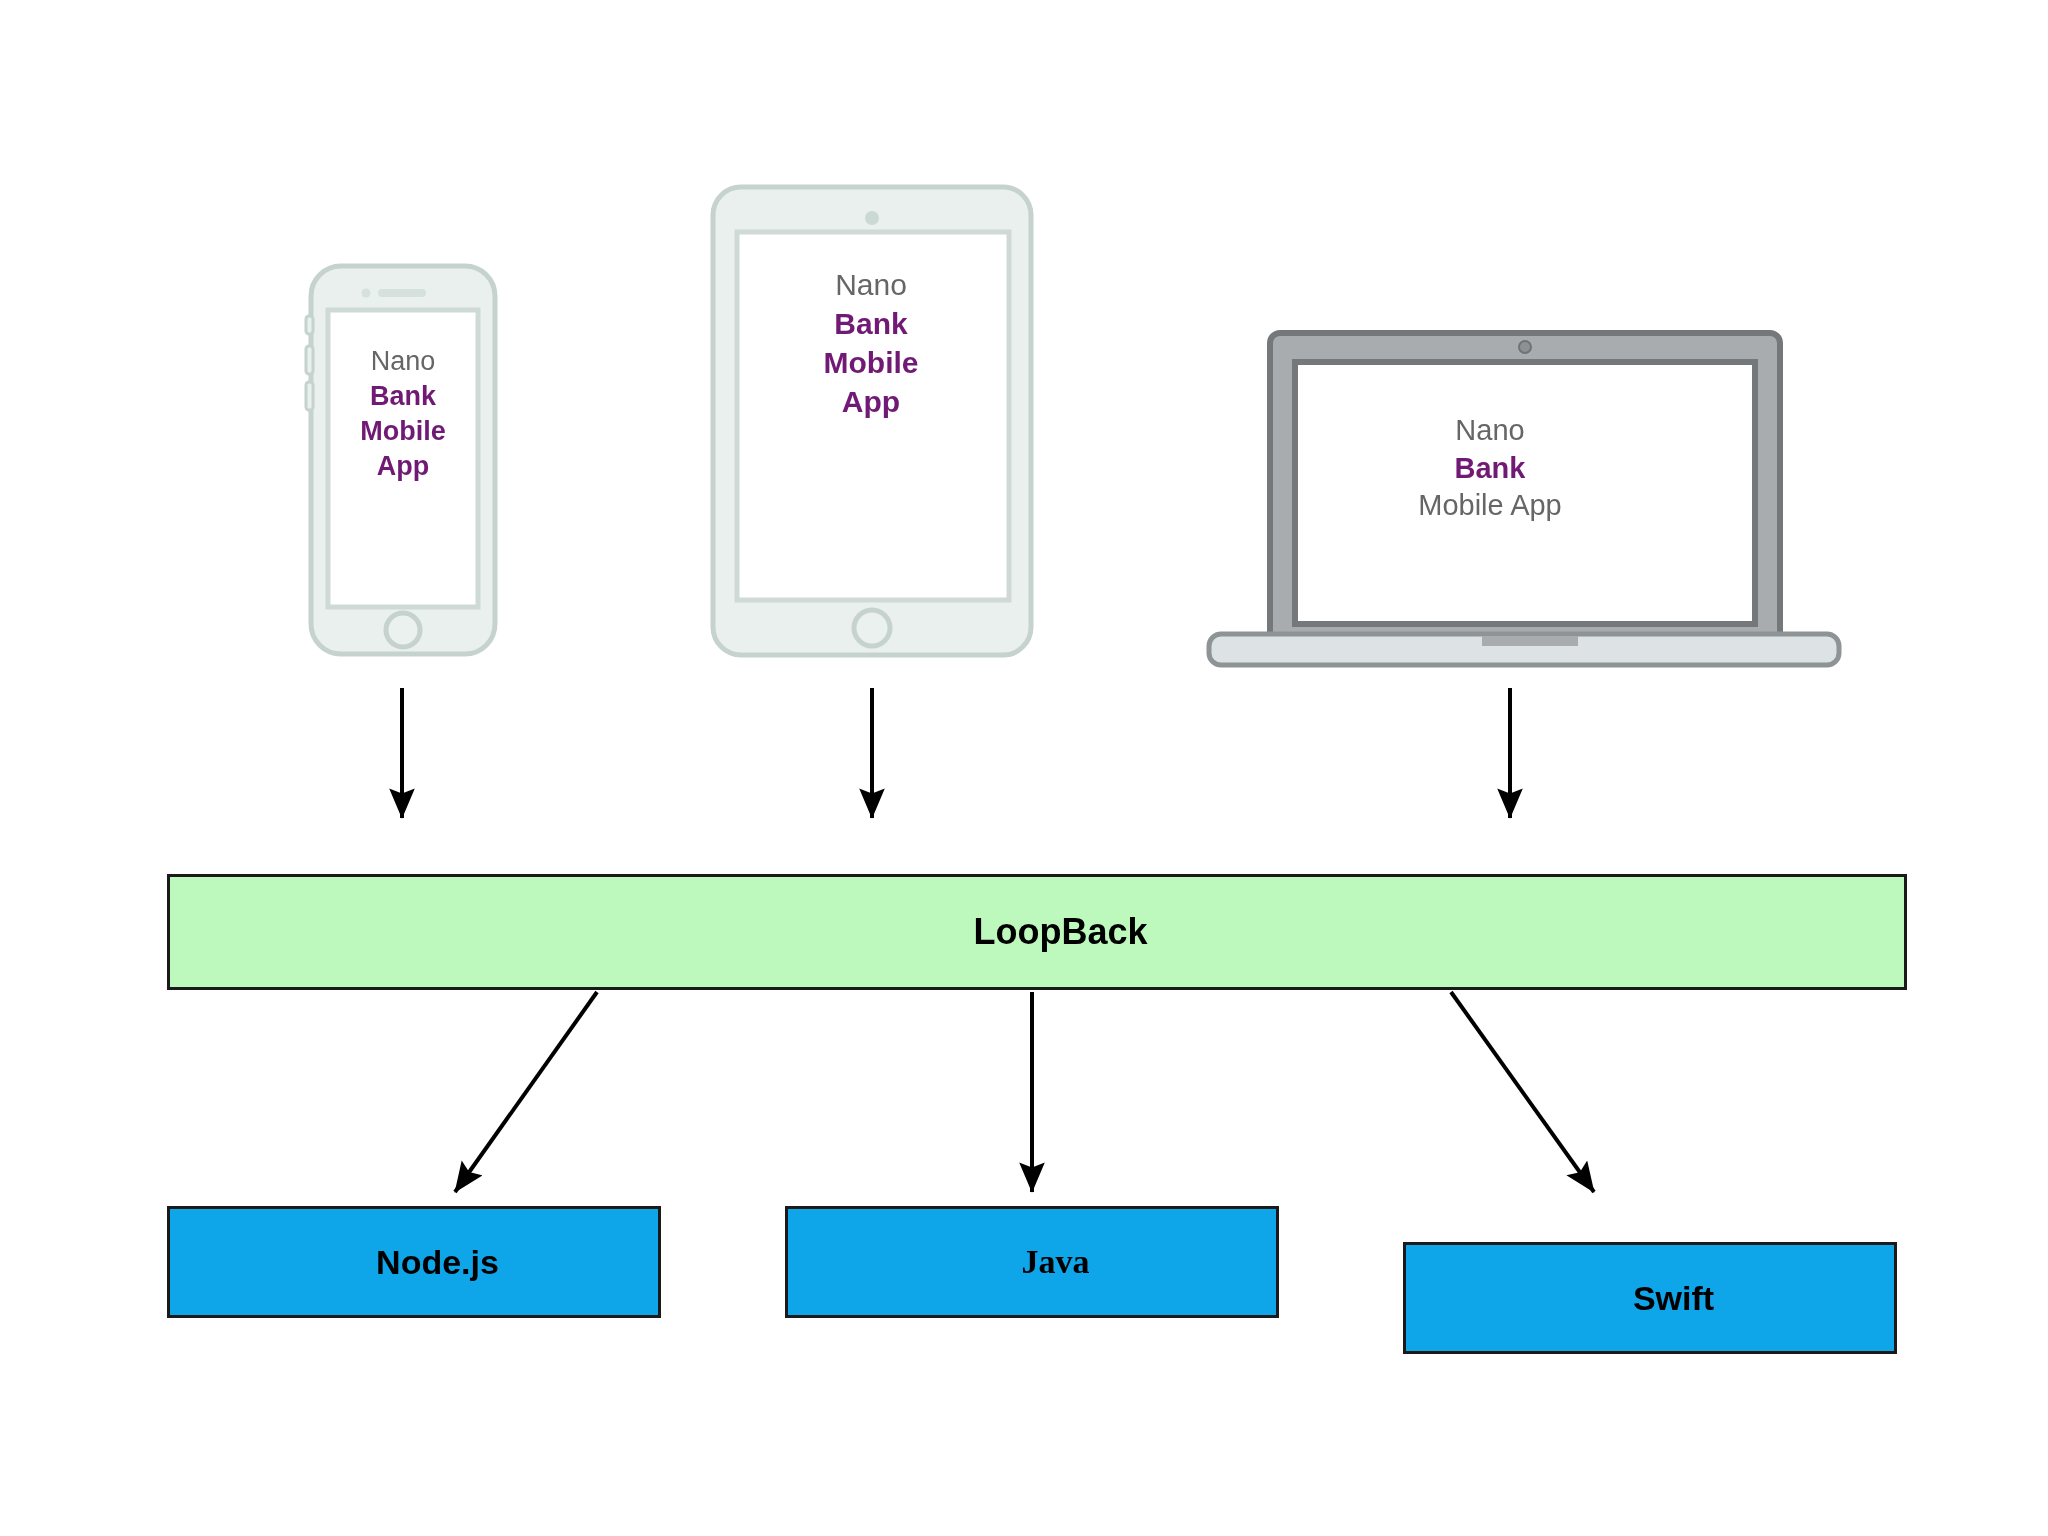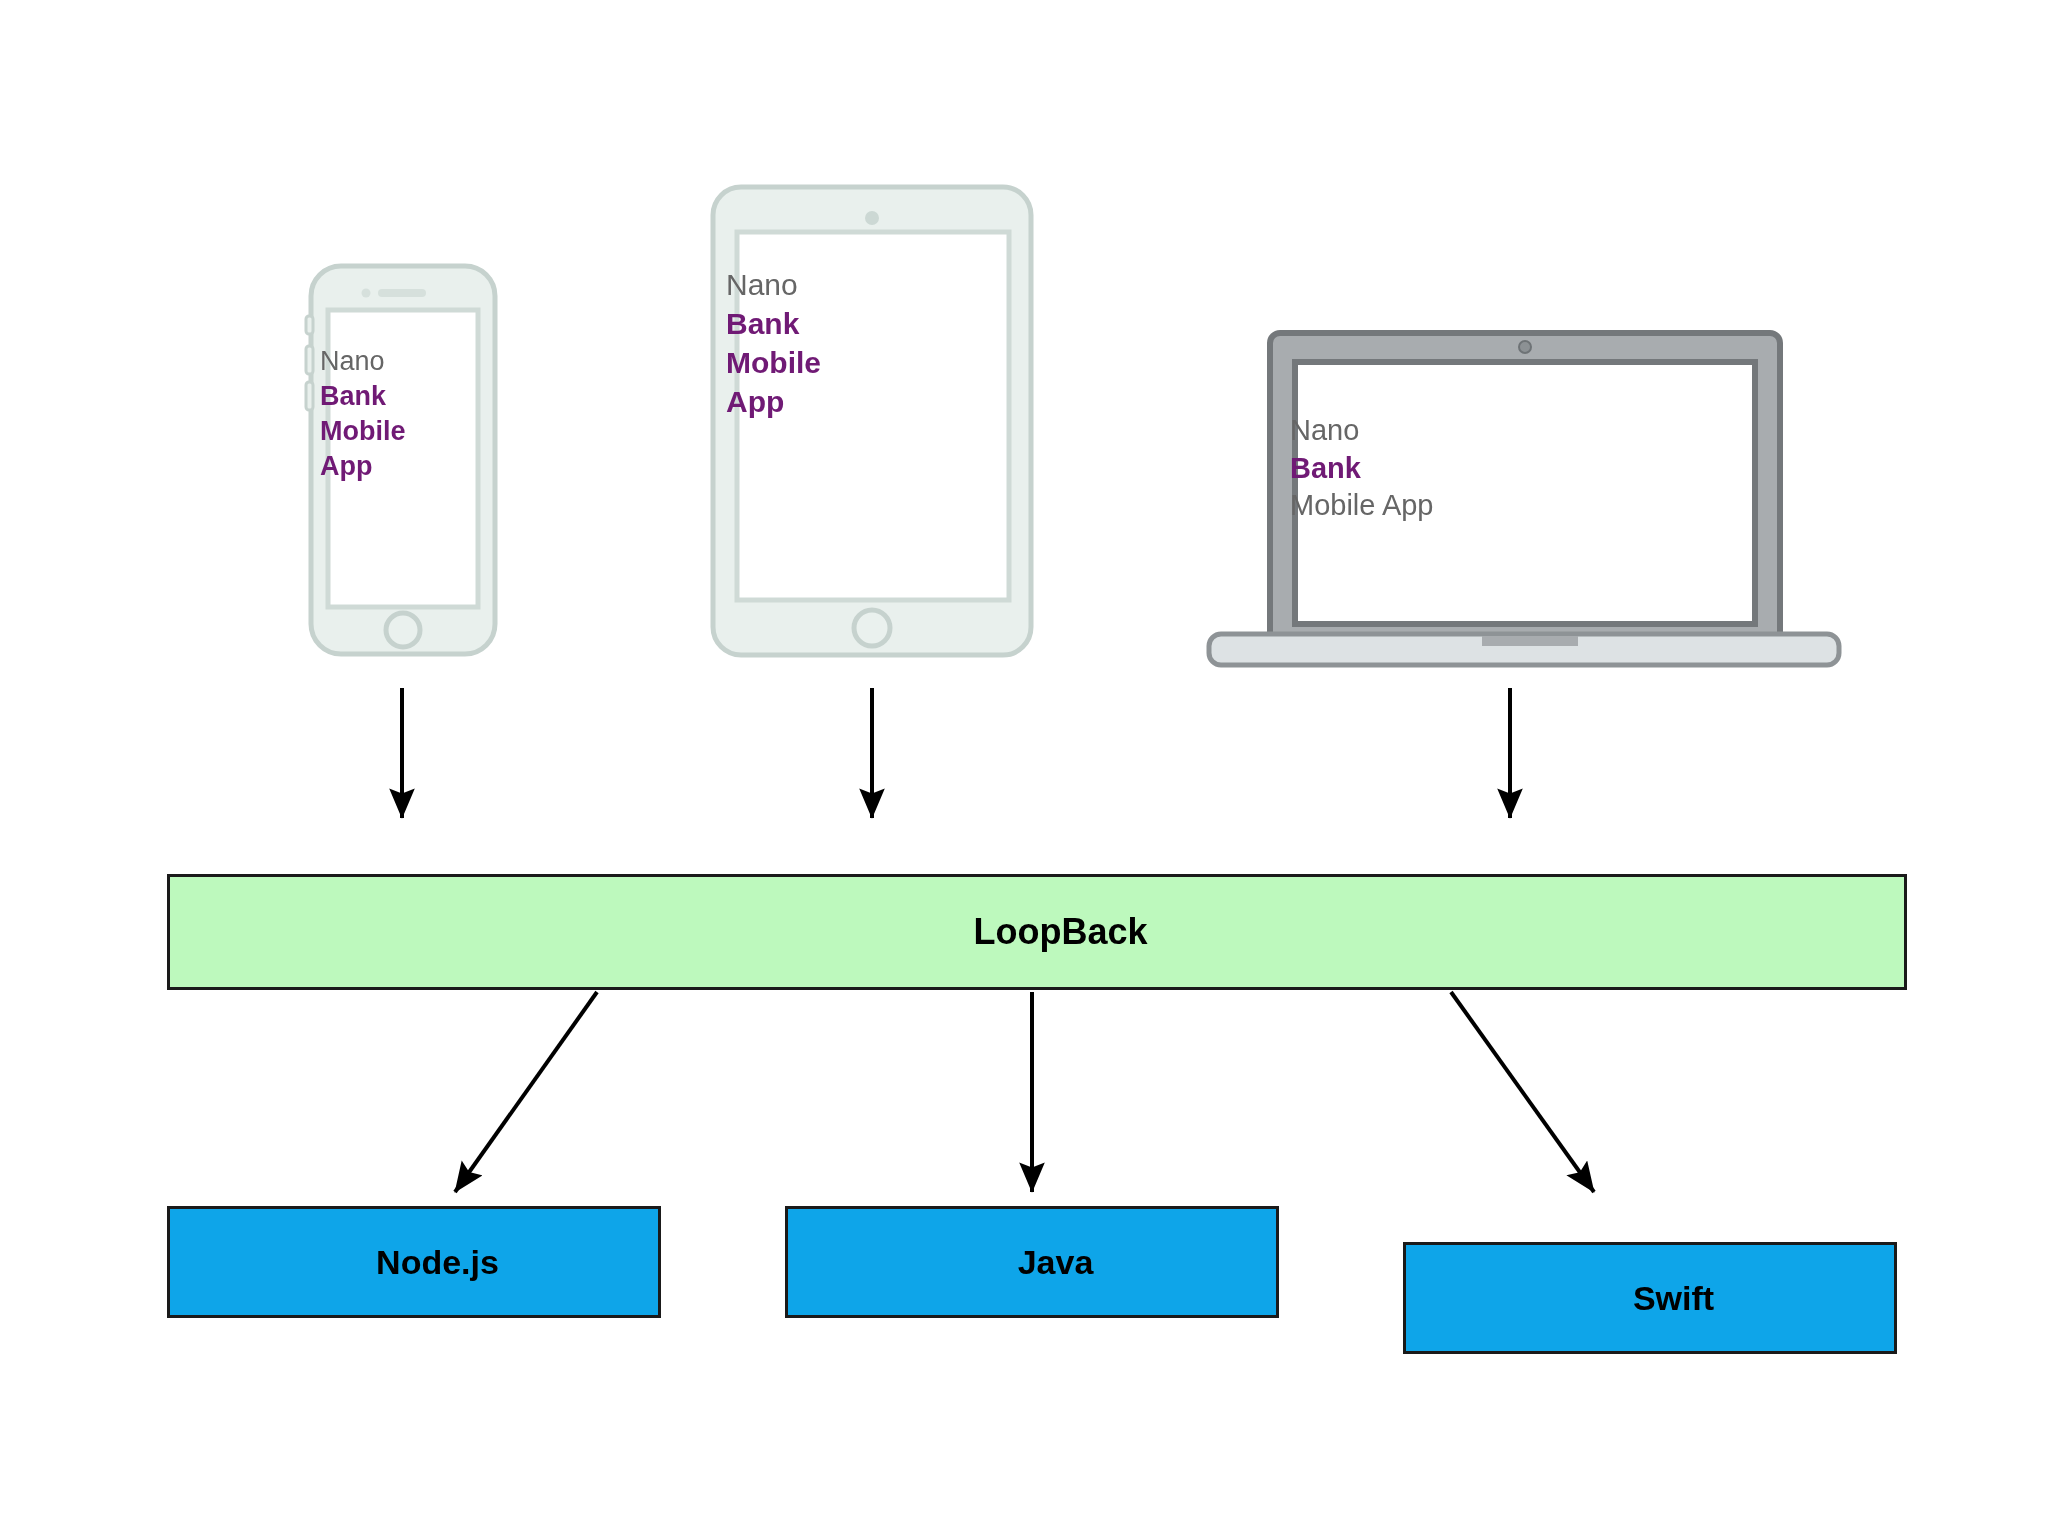--- a/index.html
+++ b/index.html
@@ -22,20 +22,21 @@
     position: absolute;
     left: 0;
     top: 0;
     width: 2048px;
     height: 1536px;
   }
 
   
   .screen-text {
     position: absolute;
+    text-align: center;
     color: #666666;
     line-height: 1.30;
     user-select: none;
   }
   .screen-text .ln { display: block; }
   .screen-text .ln.b { font-weight: bold; color: #701a75; }
 
   #phone-text  { left: 320px; top: 344px; width: 166px; font-size: 27px; }
   #tablet-text { left: 726px; top: 265px; width: 290px; font-size: 30px; }
   #laptop-text { left: 1290px; top: 412px; width: 400px; font-size: 29px; }
@@ -61,21 +62,21 @@
     background: #bdf9bd;
     font-size: 36px;
   }
   .lang-box {
     top: 1206px;
     height: 112px;
     background: #0ea5e9;
     font-size: 34px;
   }
   #node-box  { left: 167px;  width: 494px; }
-  #java-box  { left: 785px;  width: 494px; }
+  #java-box  { left: 785px;  width: 494px; font-family: Liberation Serif, serif; }
   #swift-box { left: 1403px; width: 494px; margin-top: 36px; }
 </style>
 </head>
 <body>
 
 <div id="canvas">
 
   <svg class="svg-layer" viewBox="0 0 2048 1536">
     <defs>
       <marker id="arrowhead" markerWidth="9" markerHeight="9" refX="7.4" refY="3.2" orient="auto" markerUnits="strokeWidth">

